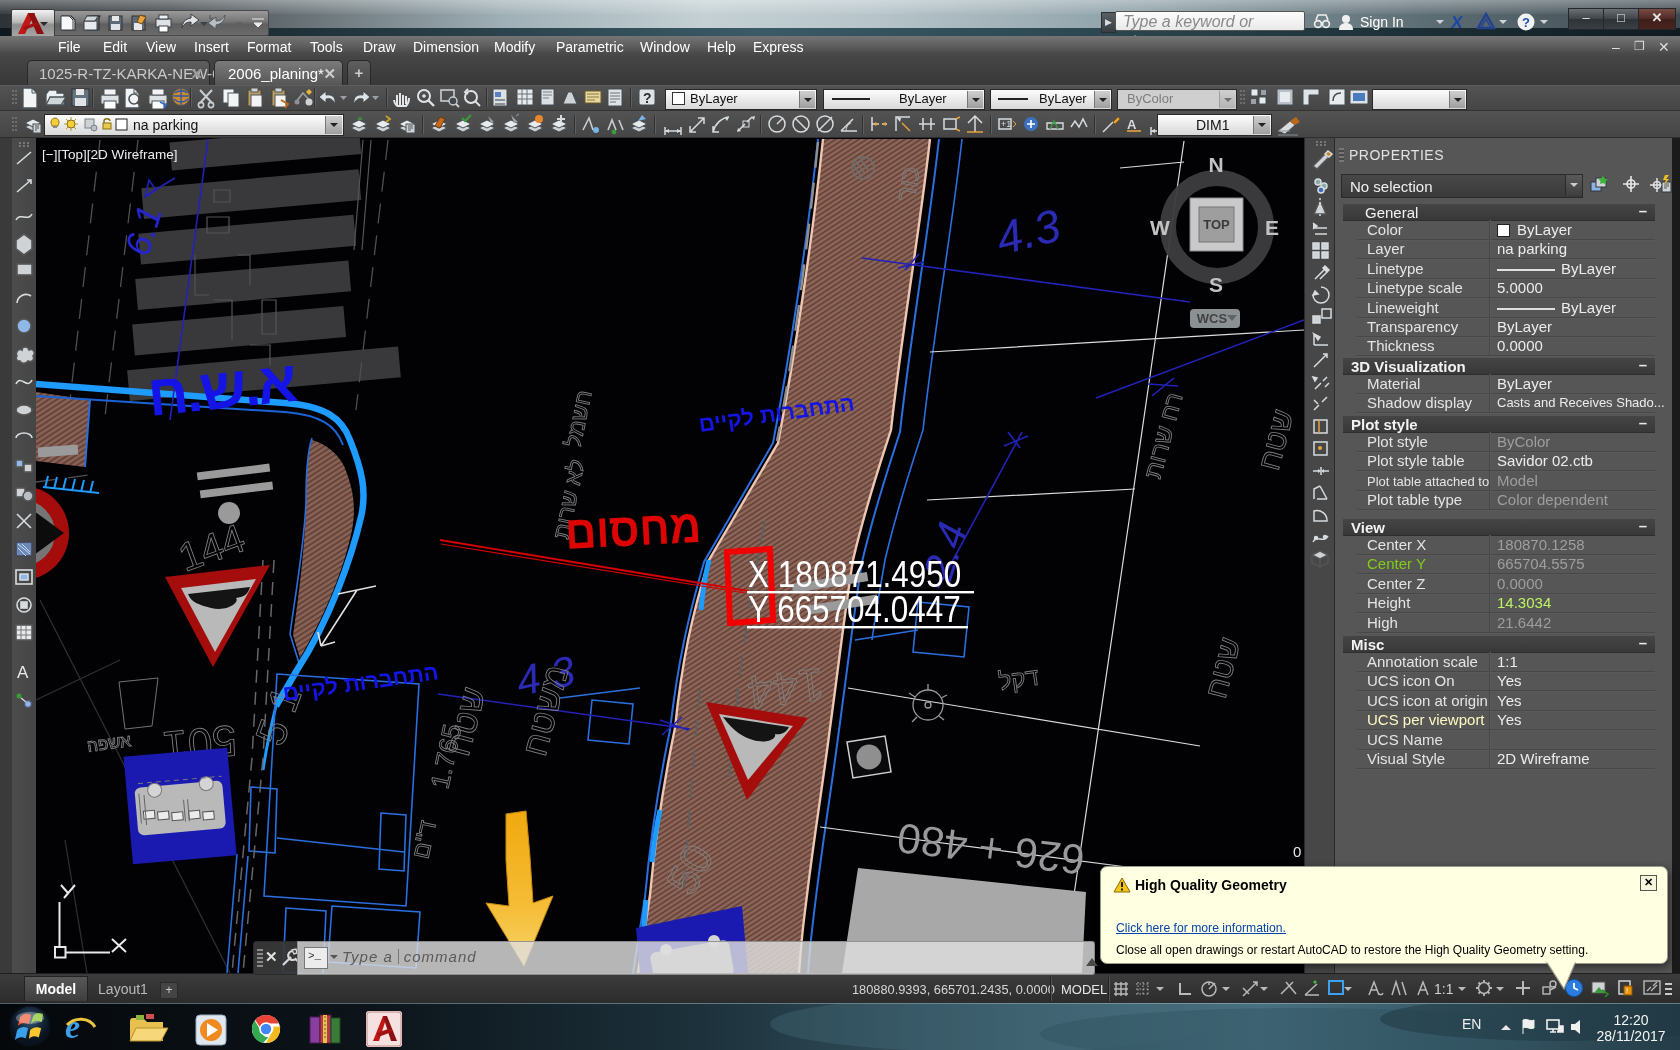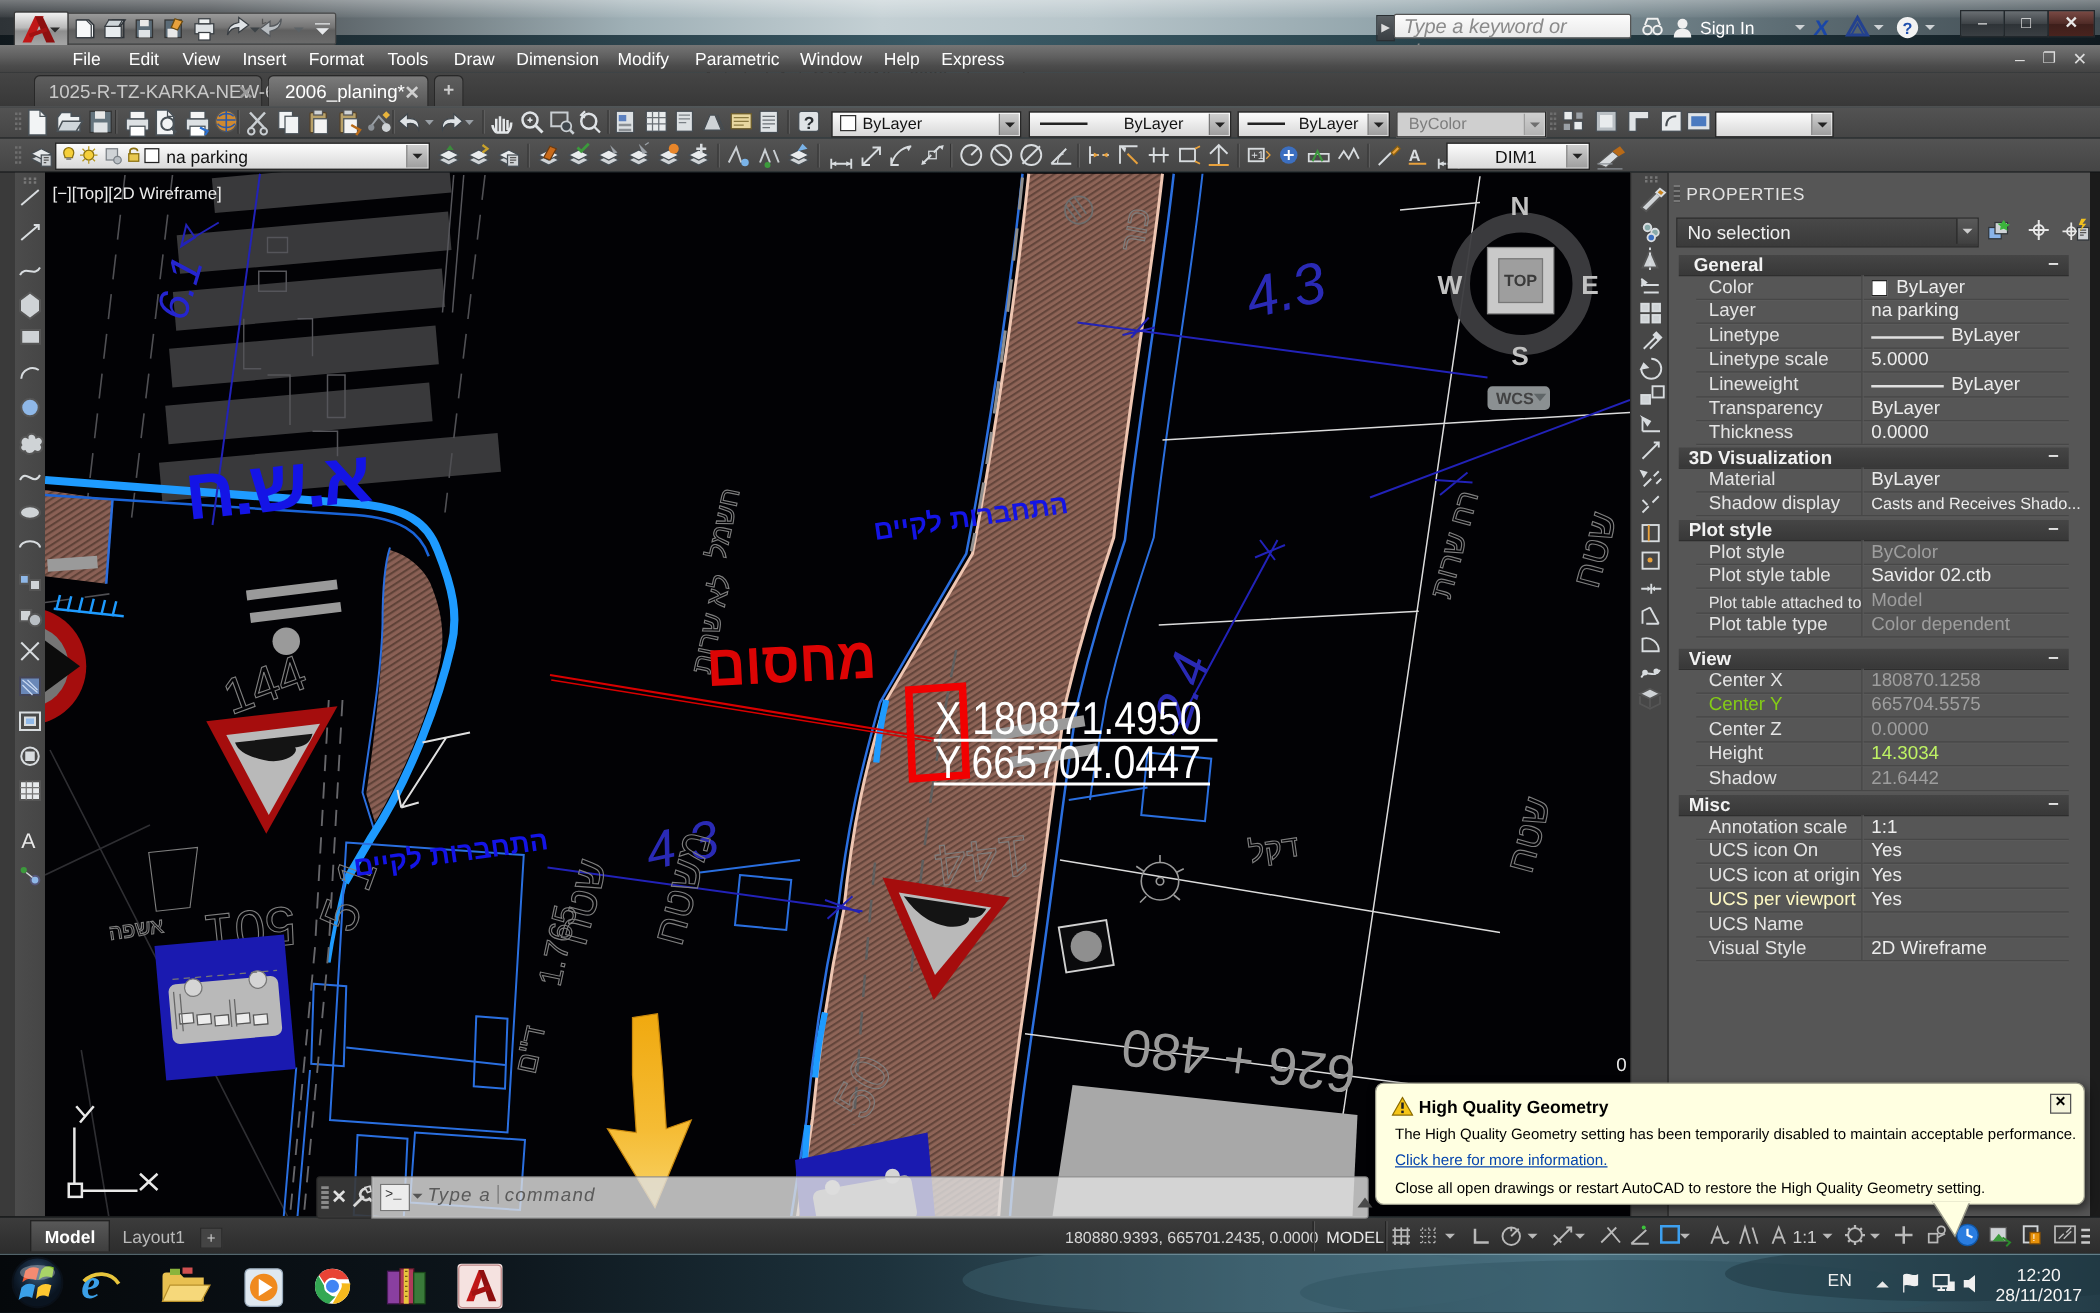--- a/index.html
+++ b/index.html
@@ -977,21 +977,21 @@
         </g>
   <g transform="translate(60,0)">
           <path d="M8 4v14M1 11h14" stroke="#e8e8e8" stroke-width="1.4"></path>
           <circle cx="8" cy="11" r="3.4" fill="none" stroke="#e8e8e8" stroke-width="1.4"></circle>
           <rect x="13" y="8" width="9" height="10" fill="#cfd3d6" stroke="#31363a"></rect>
           <path d="M15 10h5M15 12h5M15 14h3" stroke="#555"></path>
           <path d="M16 1l-2 5h3l-2 5 5-6h-3l3-4z" fill="#f0c020"></path>
         </g>
  </svg>
  <div class="abs" style="left:8px;top:66px;width:312px;height:16px;background:linear-gradient(180deg,#454545,#383838);border-bottom:1px solid #2e2e2e">
-        <span style="position:absolute;left:12px;top:0px;font-weight:bold;color:#f2f2f2">General</span>
+        <span style="position:absolute;left:22px;top:0px;font-weight:normal;color:#f2f2f2">General</span>
         <span style="position:absolute;right:8px;top:-2px;color:#e8e8e8;font-weight:bold">–</span>
       </div>
  <div class="abs" style="left:22px;top:82px;width:298px;height:19px;border-bottom:1px solid #474747;box-shadow:0 1px 0 #5a5a5a">
         <span style="position:absolute;left:10px;top:1px;color:#e4e4e4">Color</span>
         <span style="position:absolute;left:132px;top:0;width:1px;height:100%;background:#474747;box-shadow:1px 0 0 #5a5a5a"></span>
         <span style="position:absolute;left:140px;top:4px;width:11px;height:11px;background:#fff;border:1px solid #222"></span>
         <span style="position:absolute;left:160px;top:1px;color:#ececec">ByLayer</span>
       </div>
  <div class="abs" style="left:22px;top:101px;width:298px;height:19px;border-bottom:1px solid #474747;box-shadow:0 1px 0 #5a5a5a">
         <span style="position:absolute;left:10px;top:1px;color:#e4e4e4">Layer</span>
@@ -1081,21 +1081,21 @@
         <span style="position:absolute;left:10px;top:1px;color:#e4e4e4">Center Z</span>
         <span style="position:absolute;left:132px;top:0;width:1px;height:100%;background:#474747;box-shadow:1px 0 0 #5a5a5a"></span>
         <span style="position:absolute;left:140px;top:1px;color:#9e9e9e">0.0000</span>
       </div>
  <div class="abs" style="left:22px;top:455px;width:298px;height:19px;border-bottom:1px solid #474747;box-shadow:0 1px 0 #5a5a5a">
         <span style="position:absolute;left:10px;top:1px;color:#e4e4e4">Height</span>
         <span style="position:absolute;left:132px;top:0;width:1px;height:100%;background:#474747;box-shadow:1px 0 0 #5a5a5a"></span>
         <span style="position:absolute;left:140px;top:1px;color:#bef264">14.3034</span>
       </div>
  <div class="abs" style="left:22px;top:475px;width:298px;height:19px;border-bottom:1px solid #474747;box-shadow:0 1px 0 #5a5a5a">
-        <span style="position:absolute;left:10px;top:1px;color:#e4e4e4">Shadow</span>
+        <span style="position:absolute;left:10px;top:1px;color:#e4e4e4">High</span>
         <span style="position:absolute;left:132px;top:0;width:1px;height:100%;background:#474747;box-shadow:1px 0 0 #5a5a5a"></span>
         <span style="position:absolute;left:140px;top:1px;color:#9e9e9e">21.6442</span>
       </div>
  <div class="abs" style="left:8px;top:498px;width:312px;height:16px;background:linear-gradient(180deg,#454545,#383838);border-bottom:1px solid #2e2e2e">
         <span style="position:absolute;left:8px;top:0px;font-weight:bold;color:#f2f2f2">Misc</span>
         <span style="position:absolute;right:8px;top:-2px;color:#e8e8e8;font-weight:bold">–</span>
       </div>
  <div class="abs" style="left:22px;top:514px;width:298px;height:19px;border-bottom:1px solid #474747;box-shadow:0 1px 0 #5a5a5a">
         <span style="position:absolute;left:10px;top:1px;color:#e4e4e4">Annotation scale</span>
         <span style="position:absolute;left:132px;top:0;width:1px;height:100%;background:#474747;box-shadow:1px 0 0 #5a5a5a"></span>
@@ -1313,17 +1313,16 @@
         <path d="M2 0h30l-12 28z" fill="#ffffe1" stroke="#9a9a8a" stroke-width="1.2"></path>
         <path d="M2 0h31" stroke="#ffffe1" stroke-width="3"></path>
       </svg>
  <svg class="abs" style="left:12px;top:10px" width="18" height="16" viewBox="0 0 18 16">
         <path d="M9 1l8 14H1z" fill="#f5c518" stroke="#8a6a00"></path>
         <rect x="8" y="5" width="2" height="5" fill="#222"></rect>
         <rect x="8" y="11.5" width="2" height="2" fill="#222"></rect>
       </svg>
  <div class="abs" style="left:34px;top:10px;font-weight:bold;font-size:14px">High Quality Geometry</div>
  <div class="abs" style="right:10px;top:8px;width:15px;height:14px;border:1px solid #555;background:#f5f5dc;text-align:center;line-height:13px;font-size:11px;font-weight:bold">✕</div>
- <div class="abs" style="left:15px;top:33px;font-size:12px;white-space:nowrap">The High Quality Geometry setting has been temporarily disabled to maintain acceptable performance.</div>
  <div class="abs" style="left:15px;top:54px;font-size:12.2px;white-space:nowrap;color:#0645ad;text-decoration:underline">Click here for more information.</div>
  <div class="abs" style="left:15px;top:76px;font-size:12px;white-space:nowrap">Close all open drawings or restart AutoCAD to restore the High Quality Geometry setting.</div>
 </div>
 </div>
 
 </body></html>

